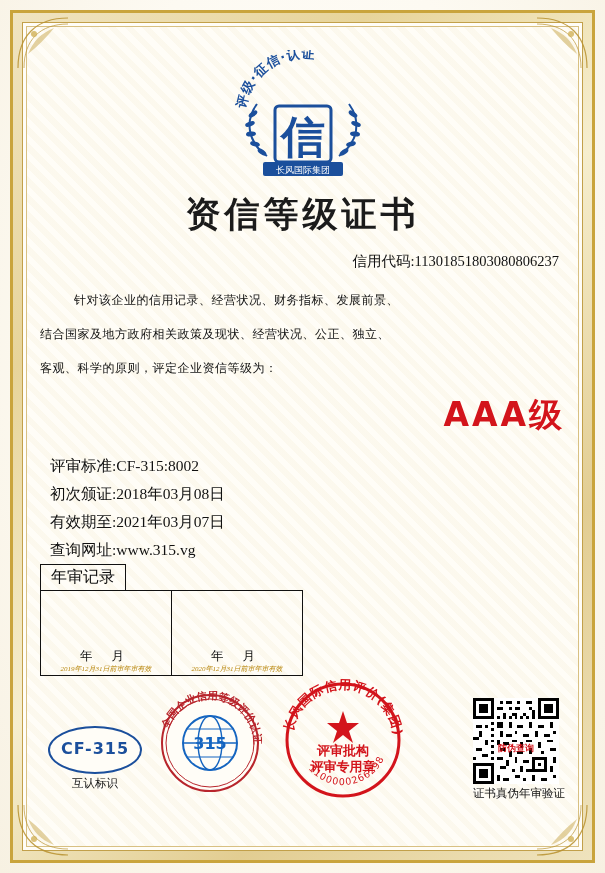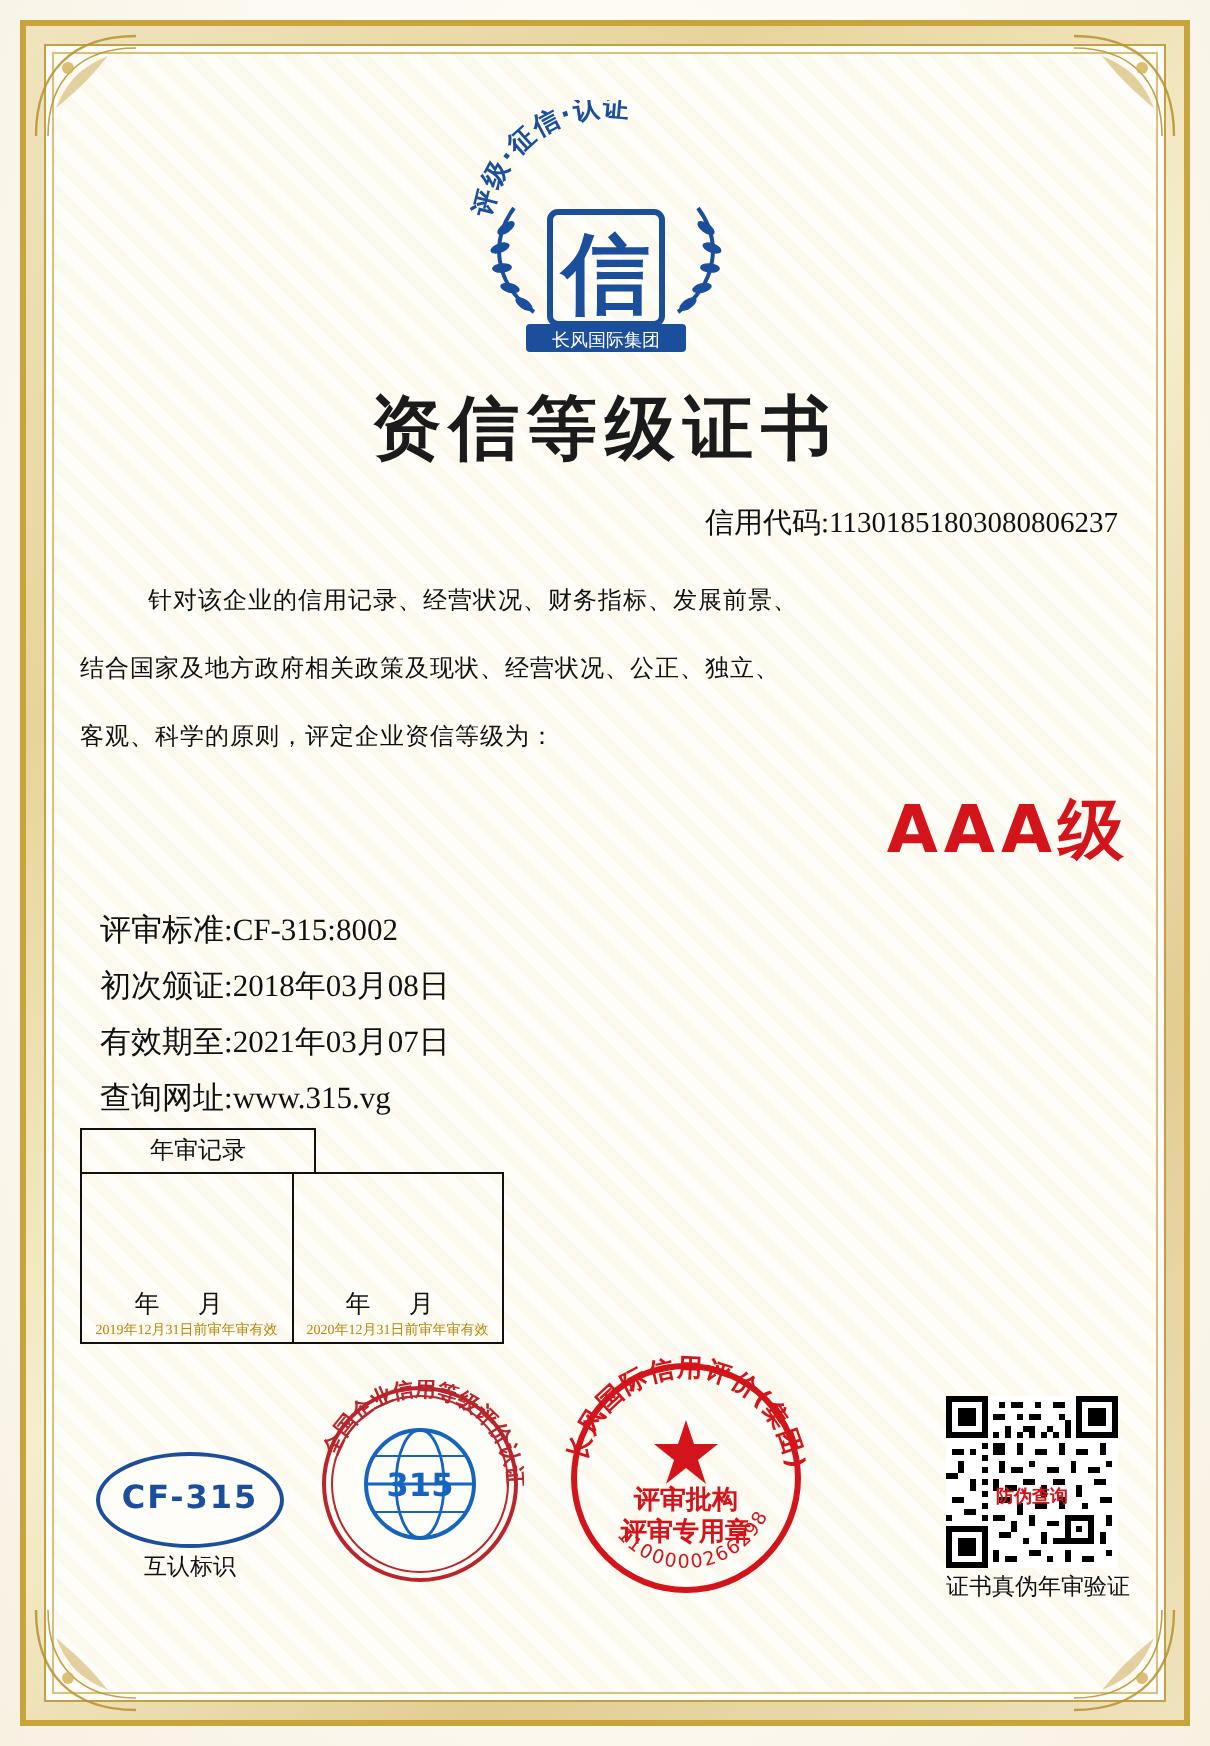--- a/index.html
+++ b/index.html
@@ -138,55 +138,56 @@
     color: #111;
     padding-left: 10px;
   }
   .fields .row { white-space: nowrap; }
 
   
   .annual {
     width: 225px;
   }
   .annual-title {
-    font-size: 12px;
+    font-size: 16px;
     color: #111;
     text-align: center;
     border: 1px solid #111;
     border-bottom: none;
     padding: 2px 0;
-    width: 118px;
+    width: 86px;
     margin-left: 0;
     box-sizing: border-box;
     font-family: Liberation Mono, monospace;
   }
   .annual-table {
     border: 1px solid #111;
     border-collapse: collapse;
-    width: 212px;
+    width: 263px;
     height: 86px;
     table-layout: fixed;
   }
   .annual-table td {
     border: 1px solid #111;
     vertical-align: bottom;
     text-align: center;
     padding: 0 0 1px 0;
   }
   .cell-ym {
     font-size: 12.5px;
     color: #111;
     letter-spacing: 8px;
     padding-right: 0;
   }
   .cell-note {
     font-size: 7px;
     color: #b8860b;
     line-height: 9px;
     letter-spacing: 0;
+    font-style: italic;
   }
 
   
   .footer {
     position: absolute;
     left: 0;
     right: 0;
     bottom: 0;
     height: 160px;
   }

